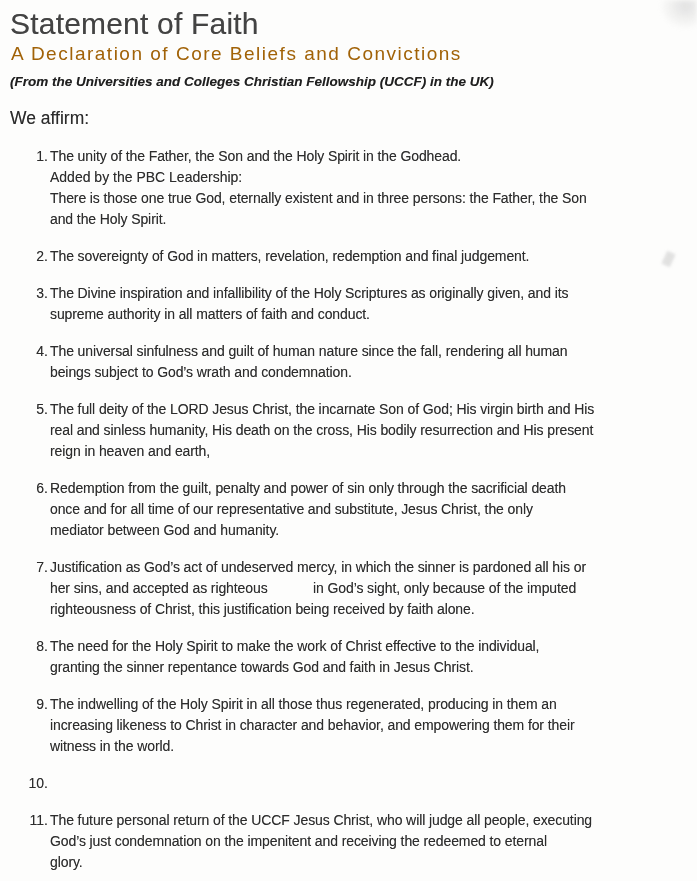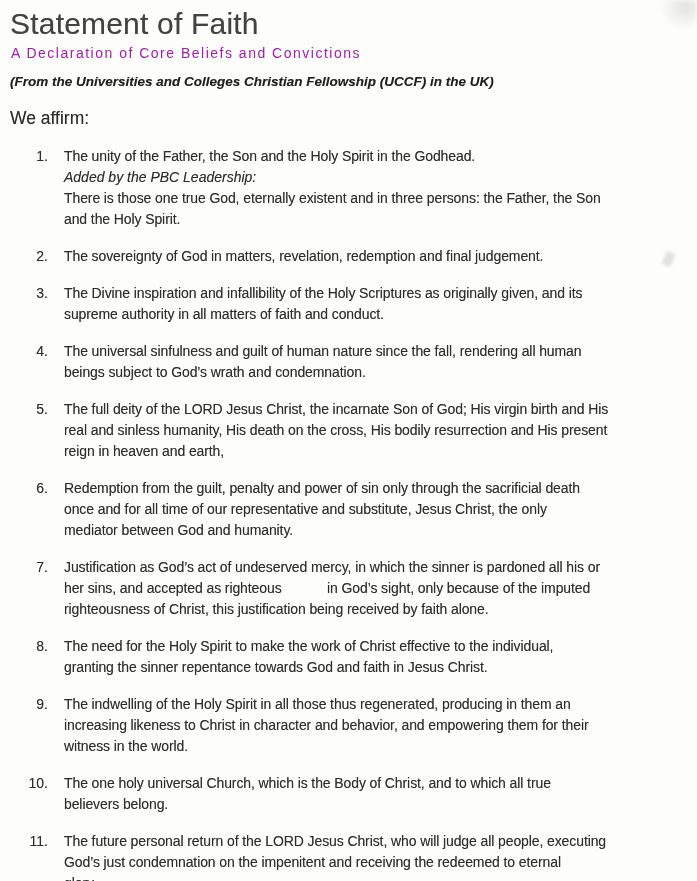--- a/index.html
+++ b/index.html
@@ -20,23 +20,23 @@
   .doc-title {
     margin: 6px 0 0 10px;
     font-size: 30px;
     line-height: 36px;
     font-weight: normal;
     color: #434343;
     letter-spacing: 0.2px;
   }
   .doc-subtitle {
     margin: 3px 0 0 11px;
-    font-size: 14px;
+    font-size: 19px;
     line-height: 17px;
-    color: #a21caf;
+    color: #a16207;
     letter-spacing: 1.5px;
     text-shadow: none;
   }
   .doc-attribution {
     margin: 11px 0 0 10px;
     font-size: 13.5px;
     line-height: 18px;
     font-style: italic;
     font-weight: bold;
     color: #1f1f1f;
@@ -58,28 +58,27 @@
     margin-bottom: 16px;
     font-size: 14px;
     line-height: 21px;
   }
   .num {
     width: 48px;
     min-width: 48px;
     text-align: right;
   }
   .body {
-    margin-left: 16px;
+    margin-left: 2px;
   }
   .text, .note-text {
     white-space: pre;
     letter-spacing: -0.1px;
   }
   .note-label {
-    font-style: italic;
     white-space: pre;
   }
   .smudge-top-right {
     position: absolute;
     top: 0;
     right: 0;
     width: 38px;
     height: 30px;
     background: radial-gradient(ellipse at 70% 20%, rgba(185,185,185,0.40), rgba(185,185,185,0.0) 70%);
     filter: blur(2px);
@@ -188,30 +187,25 @@
     <div class="body">
       <div class="text">The indwelling of the Holy Spirit in all those thus regenerated, producing in them an
 increasing likeness to Christ in character and behavior, and empowering them for their
 witness in the world.</div>
 
     </div>
   </li>
 
   <li class="item">
     <span class="num">10.</span>
-    <div class="body">
-      <div class="text">The one holy universal Church, which is the Body of Christ, and to which all true
-believers belong.</div>
-
-    </div>
   </li>
 
   <li class="item">
     <span class="num">11.</span>
     <div class="body">
-      <div class="text">The future personal return of the LORD Jesus Christ, who will judge all people, executing
+      <div class="text">The future personal return of the UCCF Jesus Christ, who will judge all people, executing
 God’s just condemnation on the impenitent and receiving the redeemed to eternal
 glory.</div>
 
     </div>
   </li>
 </ol>
 </div>
 
 </body></html>

